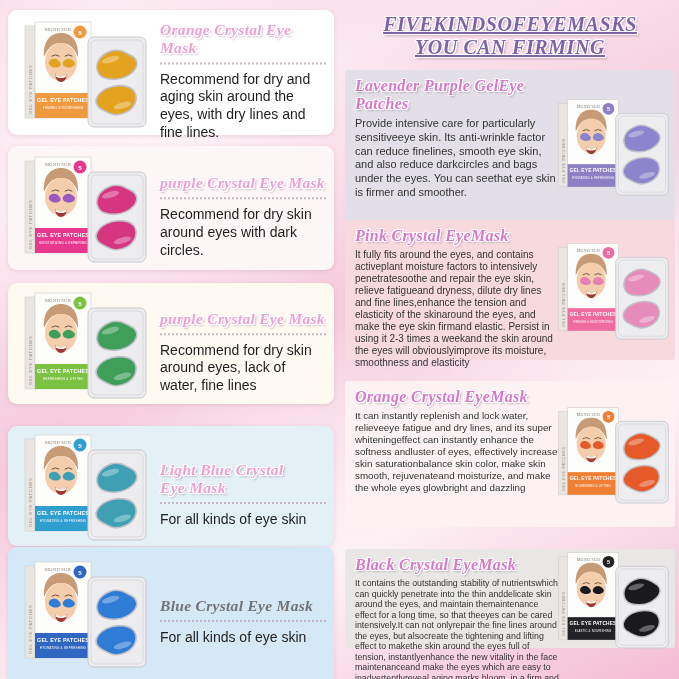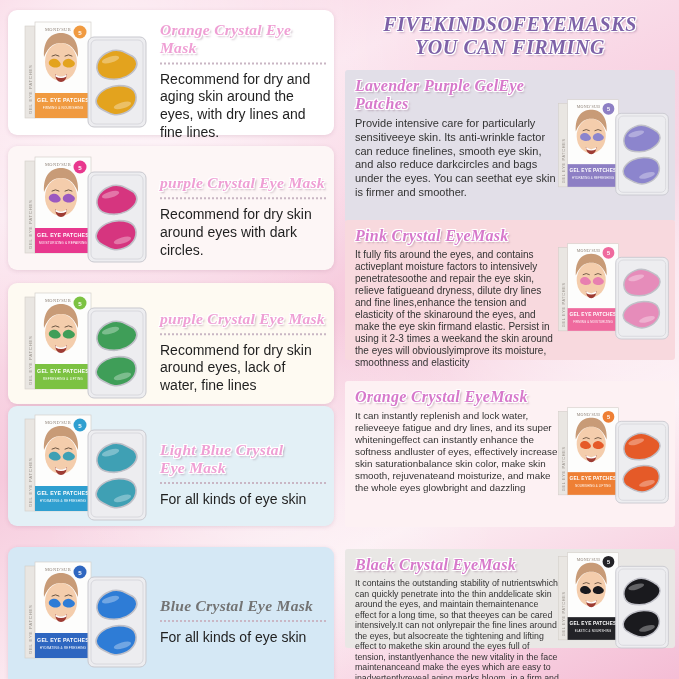--- a/index.html
+++ b/index.html
@@ -9,33 +9,33 @@
       radial-gradient(circle at 15% 10%, rgba(255,255,255,.75), rgba(255,255,255,0) 38%),
       radial-gradient(circle at 92% 42%, rgba(255,255,255,.55), rgba(255,255,255,0) 30%),
       radial-gradient(circle at 40% 75%, rgba(255,255,255,.4), rgba(255,255,255,0) 35%),
       linear-gradient(155deg,#f7c6da 0%,#fbe4ee 22%,#f6c9dc 48%,#fceef3 72%,#f4bcd4 100%);
   }
   
   .card{position:absolute;left:8px;width:326px;border-radius:9px;box-shadow:0 1px 4px rgba(150,90,120,.18);}
   .c1{top:10px;height:125px;background:#ffffff;}
   .c2{top:146px;height:124px;background:#fdf6f6;}
   .c3{top:283px;height:121px;background:#fefaf2;}
-  .c4{top:406px;height:120px;background:#e3f0f6;}
+  .c4{top:426px;height:120px;background:#e3f0f6;}
   .c5{top:547px;height:132px;background:#d5e8f5;border-bottom-left-radius:0;border-bottom-right-radius:0;}
   .card .img{position:absolute;left:10px;top:50%;transform:translateY(-50%);width:134px;height:112px;}
   .card .txt{position:absolute;left:152px;right:8px;top:50%;transform:translateY(-50%);margin-top:9px;}
   .ltitle{font:italic 700 15.5px "Liberation Serif",serif;color:#ef9fd4;letter-spacing:.3px;
     text-shadow:1px 0 0 #fff,-1px 0 0 #fff,0 1px 0 #fff,0 -1px 0 #fff,1px 1px 0 #fff,-1px -1px 0 #fff,1px -1px 0 #fff,-1px 1px 0 #fff,2px 2px 2px rgba(120,80,110,.4);}
   .ltitle.plain{color:#737373;text-shadow:none;}
   .dotline{border:none;border-top:2px dotted #c9b6c4;margin:5px 0 7px;}
   .ldesc{font-size:14px;line-height:1.27;color:#1f1f1f;}
   
   .rheader{position:absolute;left:345px;top:13px;width:330px;text-align:center;
     font:italic 700 20px "Liberation Serif",serif;color:#7e62a8;letter-spacing:.6px;line-height:1.15;
-    text-shadow:1px 0 0 #fff,-1px 0 0 #fff,0 1px 0 #fff,0 -1px 0 #fff,1px 1px 0 #fff,-1px -1px 0 #fff,1px -1px 0 #fff,-1px 1px 0 #fff,2px 2px 2px rgba(110,70,120,.35);}
+    text-shadow:1px 0 0 #fff,-1px 0 0 #fff,0 1px 0 #fff,0 -1px 0 #fff,1px 1px 0 #fff,-1px -1px 0 #fff,1px -1px 0 #fff,-1px 1px 0 #fff,2px 2px 2px rgba(110,70,120,.35);text-decoration:underline;}
   .sec{position:absolute;left:345px;width:330px;border-radius:3px;}
   .s1{top:70px;height:152px;background:#e2dfe8;}
   .s2{top:220px;height:140px;background:#f8d9de;}
   .s3{top:381px;height:146px;background:#fdf1f3;}
   .s4{top:549px;height:99px;background:#e9e7e5;}
   .sec .txt{position:absolute;left:10px;top:7px;width:204px;}
   .sec .img{position:absolute;right:3px;top:50%;transform:translateY(-50%);width:118px;height:104px;}
   .rtitle{font:italic 700 16px "Liberation Serif",serif;color:#d779cb;letter-spacing:.3px;margin-bottom:4px;
     text-shadow:1px 0 0 #fff,-1px 0 0 #fff,0 1px 0 #fff,0 -1px 0 #fff,1px 1px 0 #fff,-1px -1px 0 #fff,1px -1px 0 #fff,-1px 1px 0 #fff,2px 2px 2px rgba(120,80,110,.4);}
   .rdesc{color:#333;}

